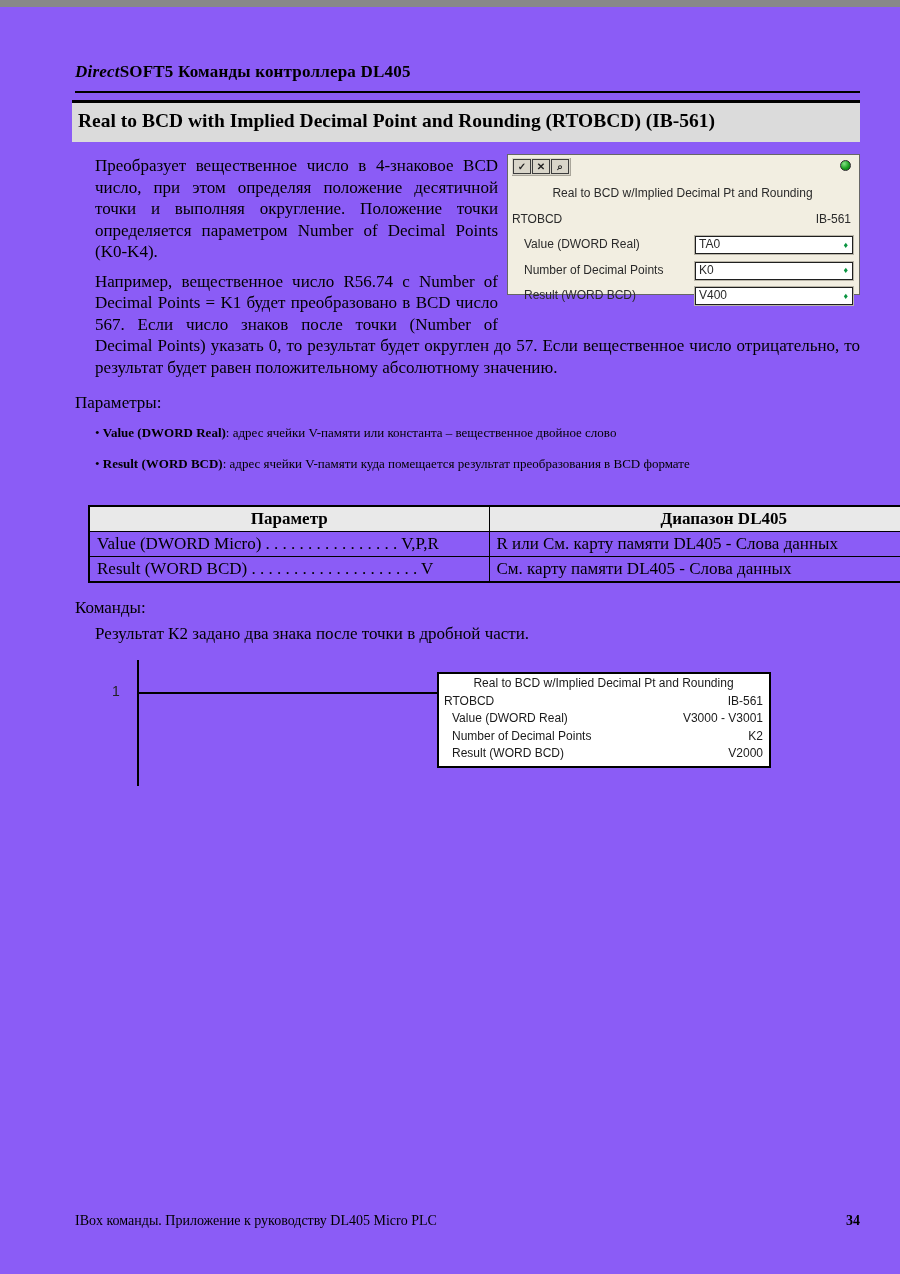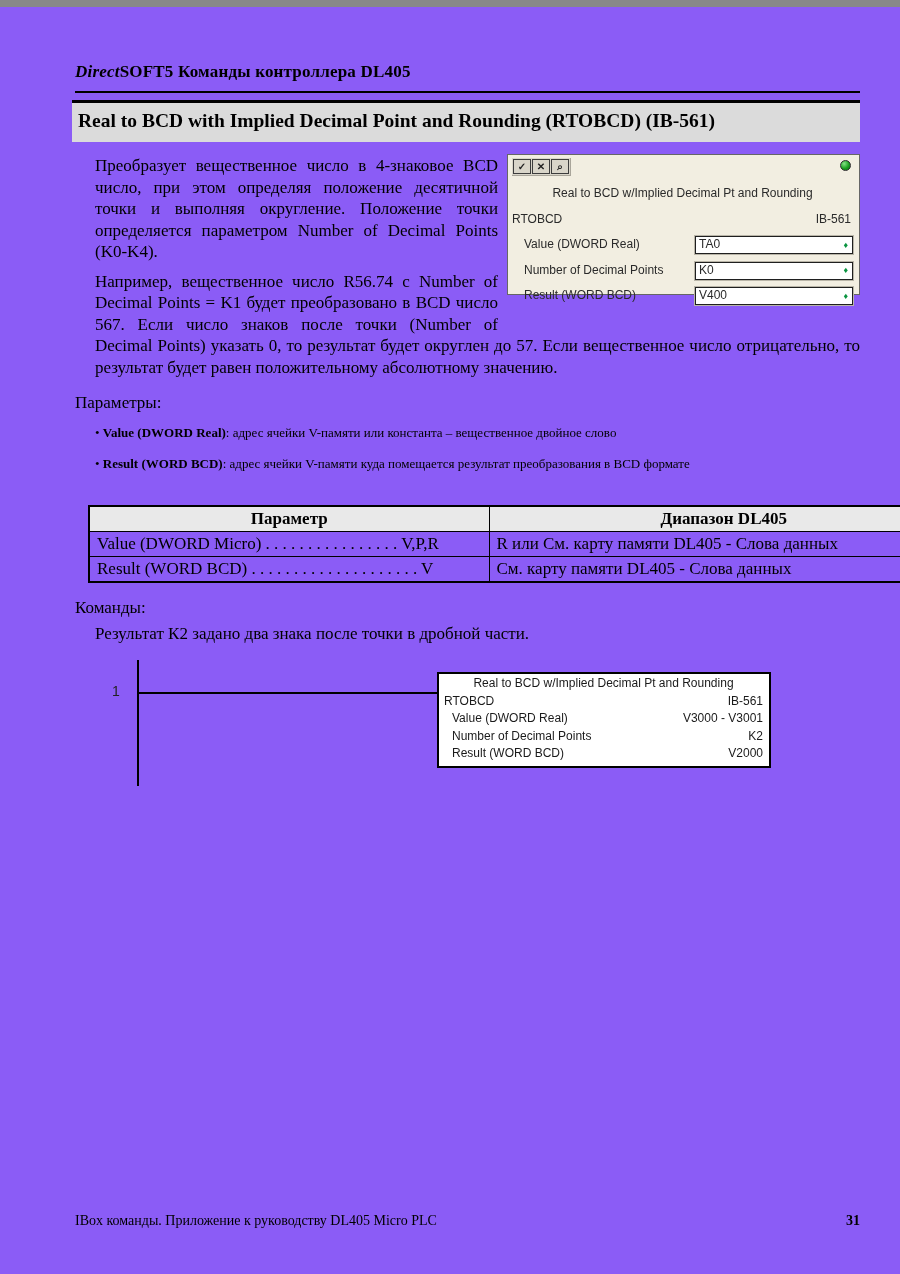--- a/index.html
+++ b/index.html
@@ -214,15 +214,15 @@
           <span class="lbl indent">Result (WORD BCD)</span>
           <span>V2000</span>
         </div>
       </div>
     </div>
 
   </div>
 
   <div class="footer">
     <span>IBox команды. Приложение к руководству DL405 Micro PLC</span>
-    <span class="page-num">31</span>
+    <span class="page-num">34</span>
   </div>
 </div>
 
 </body></html>

